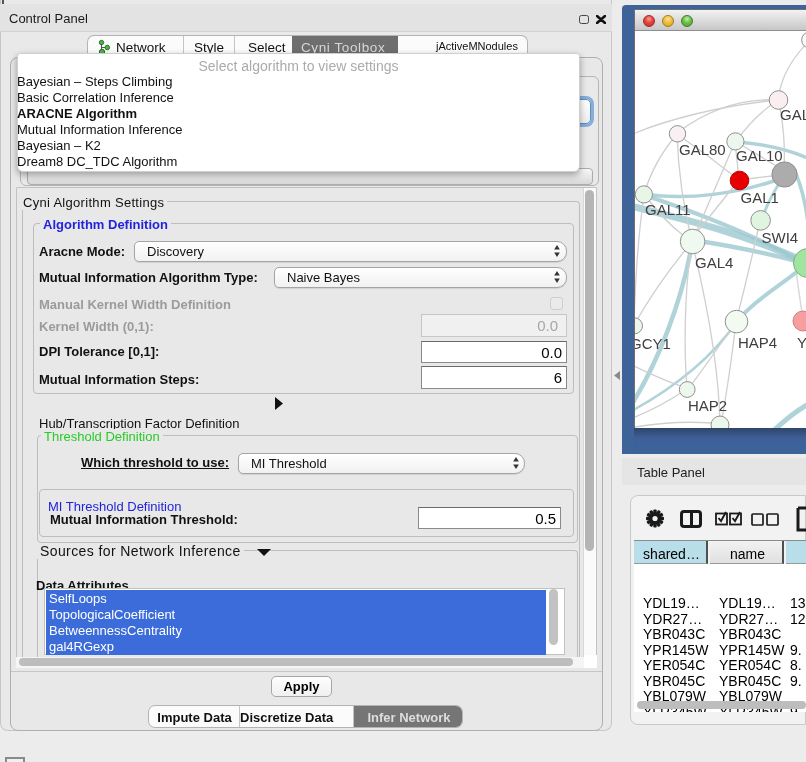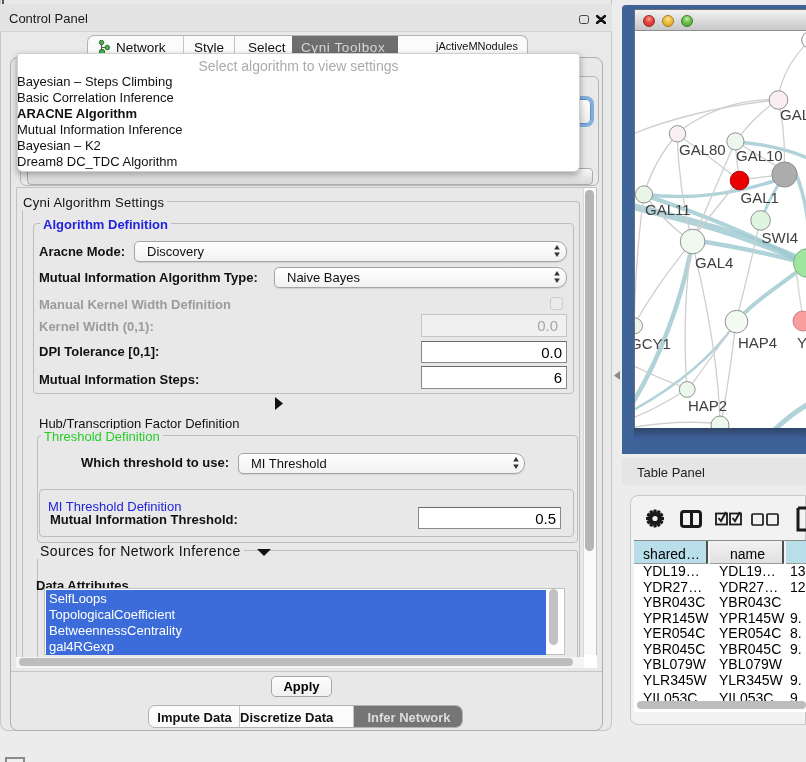--- a/index.html
+++ b/index.html
@@ -102,21 +102,21 @@
 <div class="field" style="left:421px; top:366px; width:146px;">6</div>
 
 <div class="abs plain" style="left:39px; top:397px;margin-top:19px;">Hub/Transcription Factor Definition</div>
 <svg class="abs" style="left:274px; top:397px;" width="10" height="13" viewBox="0 0 10 13">
     <path d="M1 0 L9 6.5 L1 13 Z" fill="#111"></path>
   </svg>
 
 <div class="gbox" style="left:37px; top:435px; width:541px; height:108px;"></div>
 <div class="gcap" style="left:41px; top:429px; color:#28CC28;">Threshold Definition</div>
 
-<div class="abs lbl" style="left:81px; top:455px;">Which threshold to use:</div>
+<div class="abs lbl" style="left:81px; top:455px;text-decoration:underline;">Which threshold to use:</div>
 <div class="combo" style="left:238px; top:453px; width:287px;">MI Threshold</div>
 <svg class="carets" style="left:513px; top:457px;" viewBox="0 0 6 12">
     <path d="M3 0 L5.8 4.4 L0.2 4.4 Z" fill="#333"></path>
     <path d="M3 12 L5.8 7.6 L0.2 7.6 Z" fill="#333"></path>
   </svg>
 
 <div class="gbox" style="left:39px; top:489px; width:535px; height:48px;"></div>
 <div class="gcap" style="left:45px; top:483px; color:#2323DD;margin-top:16px;">MI Threshold Definition</div>
 <div class="abs lbl" style="left:50px; top:512px;">Mutual Information Threshold:</div>
 <div class="field" style="left:418px; top:507px; width:143px; height:22px;">0.5</div>
@@ -278,21 +278,21 @@
 </svg>
 
 <div class="abs" style="left:634px; top:540px; width:172px; height:24px; border-top:1px solid #8A8A8A;">
   <div class="abs" style="left:0; top:0; width:74px; height:23px; background:#B8DEEA; border-right:2px solid #4F4F4F; border-bottom:1px solid #9A9A9A;"></div>
   <div class="abs" style="left:76px; top:0; width:74px; height:23px; background:linear-gradient(#F2F2F2,#E0E0E0); border-right:2px solid #4F4F4F; border-bottom:1px solid #9A9A9A;"></div>
   <div class="abs" style="left:152px; top:0; width:20px; height:23px; background:#B8DEEA; border-bottom:1px solid #9A9A9A;"></div>
   <div class="abs" style="left:0; top:5px; width:75px; text-align:center; font:14px 'Liberation Sans',sans-serif;">shared…</div>
   <div class="abs" style="left:75px; top:5px; width:77px; text-align:center; font:14px 'Liberation Sans',sans-serif;">name</div>
 </div>
 <div class="abs" style="left:634px; top:564px; width:172px; height:148px; background:#fff; overflow:hidden; font:14px 'Liberation Sans',sans-serif;">
-  <div style="height:15.5px; line-height:15.5px;">
+  <div style="height:15.5px; line-height:15.5px;margin-top:32px;">
       <span style="position:absolute; left:9px;">YDL19…</span>
       <span style="position:absolute; left:85px;">YDL19…</span>
       <span style="position:absolute; left:156px;">13</span>
     </div>
   <div style="position:relative; height:15.5px; line-height:15.5px;">
       <span style="position:absolute; left:9px;">YDR27…</span>
       <span style="position:absolute; left:85px;">YDR27…</span>
       <span style="position:absolute; left:156px;">12</span>
     </div>
   <div style="position:relative; height:15.5px; line-height:15.5px;">

